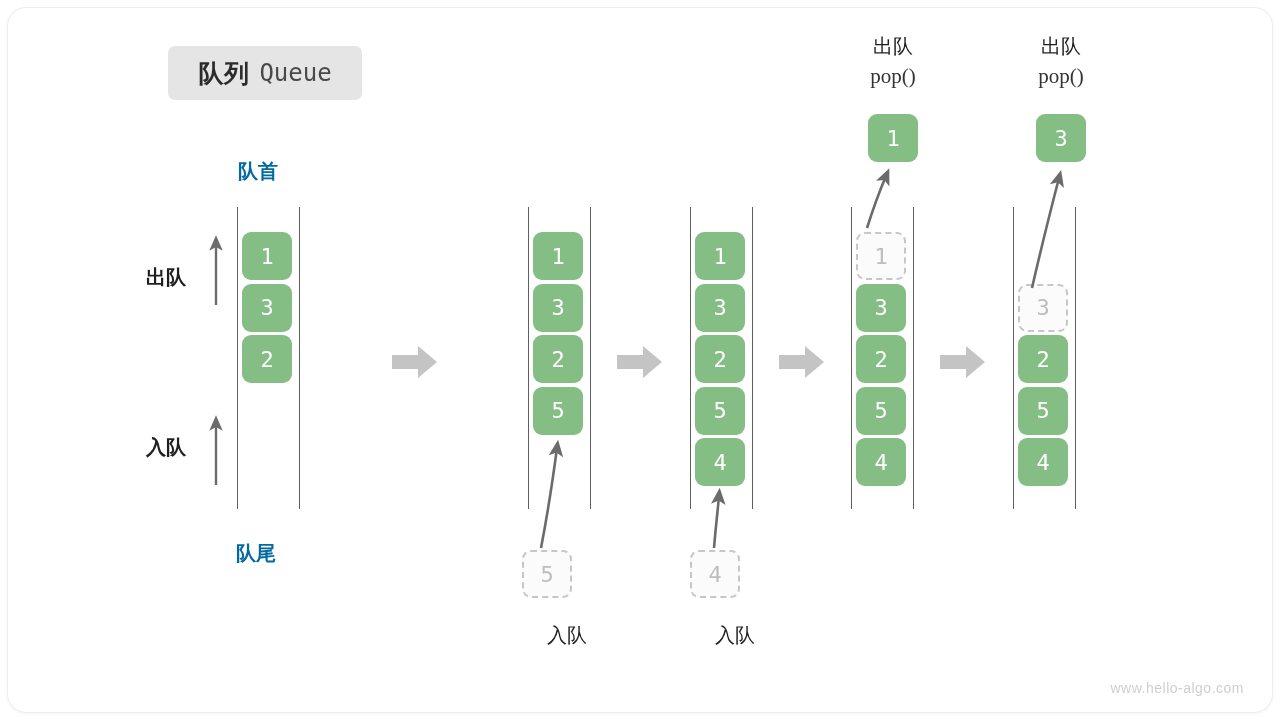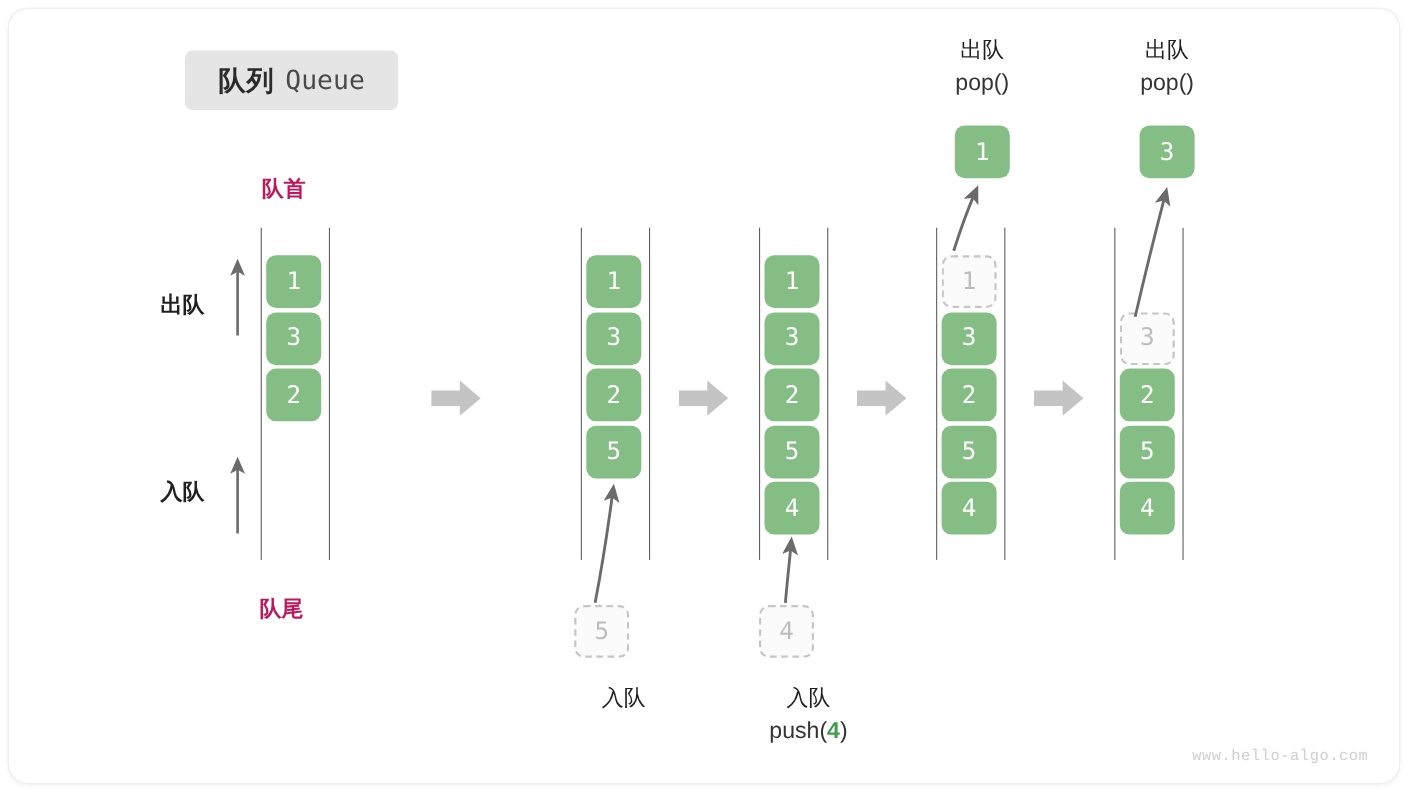--- a/index.html
+++ b/index.html
@@ -117,57 +117,57 @@
     background: #fbfbfb;
     color: #bdbdbd;
     border: 2px dashed #c6c6c6;
   }
 
   
   .cap {
     position: absolute;
     font-size: 20px;
     font-weight: bold;
-    color: #be185d;
+    color: #0369a1;
     white-space: nowrap;
     font-family: Liberation Serif, serif;
   }
   .op-label {
     position: absolute;
     text-align: center;
     white-space: nowrap;
     line-height: 1.45;
   }
   .op-cn {
     font-size: 20px;
     font-weight: normal;
     color: #1f1f1f;
   }
   .op-code {
     font-size: 21px;
     color: #333333;
-    font-family: Liberation Sans, sans-serif;
+    font-family: Liberation Serif, serif;
   }
   .op-code .num { color: #3f9c4f; font-weight: bold; }
 
   .side-label {
     position: absolute;
     font-size: 20px;
     font-weight: bold;
     color: #1f1f1f;
     white-space: nowrap;
   }
 
   .watermark {
     position: absolute;
     right: 36px;
     bottom: 24px;
     font-size: 14px;
     color: #cfcfcf;
-    font-family: Liberation Mono, monospace;
+    font-family: Liberation Sans, sans-serif;
     letter-spacing: 0.5px;
   }
 
   svg.overlay {
     position: absolute;
     left: 0; top: 0;
     width: 1280px;
     height: 720px;
     pointer-events: none;
   }
@@ -234,21 +234,20 @@
     </div>
 
   <div id="ops-host">
       <div class="loose ghost" style="left: 522px; top: 550px;">5</div>
       <div class="op-label" style="left: 477px; top: 621px; width: 180px;">
         <div class="op-cn">入队</div>
       </div>
       <div class="loose ghost" style="left: 690px; top: 550px;">4</div>
       <div class="op-label" style="left: 645px; top: 621px; width: 180px;">
         <div class="op-cn">入队</div>
-        <div class="op-code"><span>push(</span><span class="num">4</span><span>)</span></div>
       </div>
       <div class="loose filled" style="left: 868px; top: 114px;">1</div>
       <div class="op-label" style="left: 803px; top: 32px; width: 180px;">
         <div class="op-cn">出队</div>
         <div class="op-code">pop()</div>
       </div>
       <div class="loose filled" style="left: 1036px; top: 114px;">3</div>
       <div class="op-label" style="left: 971px; top: 32px; width: 180px;">
         <div class="op-cn">出队</div>
         <div class="op-code">pop()</div>

